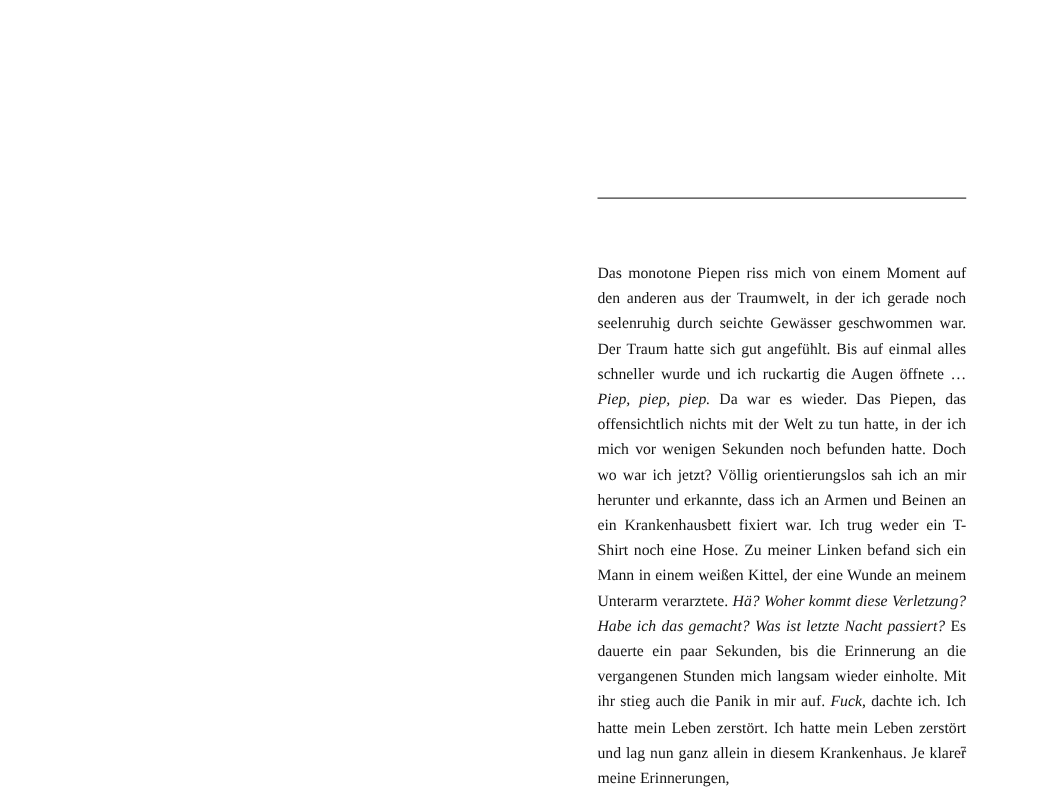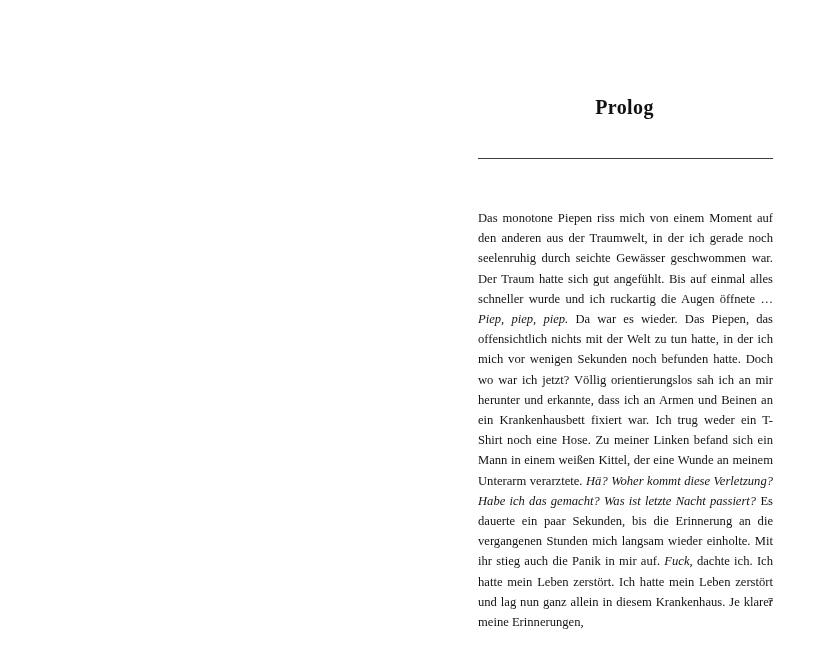--- a/index.html
+++ b/index.html
@@ -87,21 +87,20 @@
 </style>
 </head>
 <body>
 
 <div class="page">
 
   <div class="page-left"></div>
 
   <div class="page-right">
 
-    <div class="chapter-title">Prolog</div>
 
     <div class="rule"></div>
 
     <div class="body-text">Das monotone Piepen riss mich von einem Moment auf den anderen aus der Traumwelt, in der ich gerade noch seelenruhig durch seichte Gewässer geschwommen war. Der Traum hatte sich gut angefühlt. Bis auf einmal alles schneller wurde und ich ruckartig die Augen öffnete … <i>Piep, piep, piep.</i> Da war es wieder. Das Piepen, das offensichtlich nichts mit der Welt zu tun hatte, in der ich mich vor wenigen Sekunden noch befunden hatte. Doch wo war ich jetzt? Völlig orientierungslos sah ich an mir herunter und erkannte, dass ich an Armen und Beinen an ein Krankenhausbett fixiert war. Ich trug weder ein T-Shirt noch eine Hose. Zu meiner Linken befand sich ein Mann in einem weißen Kittel, der eine Wunde an meinem Unterarm verarztete. <i>Hä? Woher kommt diese Verletzung? Habe ich das gemacht? Was ist letzte Nacht passiert?</i> Es dauerte ein paar Sekunden, bis die Erinnerung an die vergangenen Stunden mich langsam wieder einholte. Mit ihr stieg auch die Panik in mir auf. <i>Fuck</i>, dachte ich. Ich hatte mein Leben zerstört. Ich hatte mein Leben zerstört und lag nun ganz allein in diesem Krankenhaus. Je klarer meine Erinnerungen,</div>
 
     <div class="folio">7</div>
 
   </div>
 
 </div>

